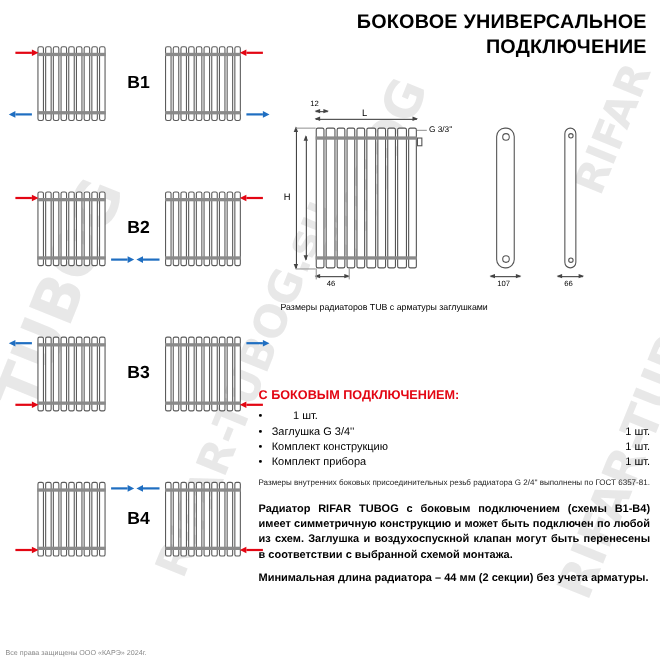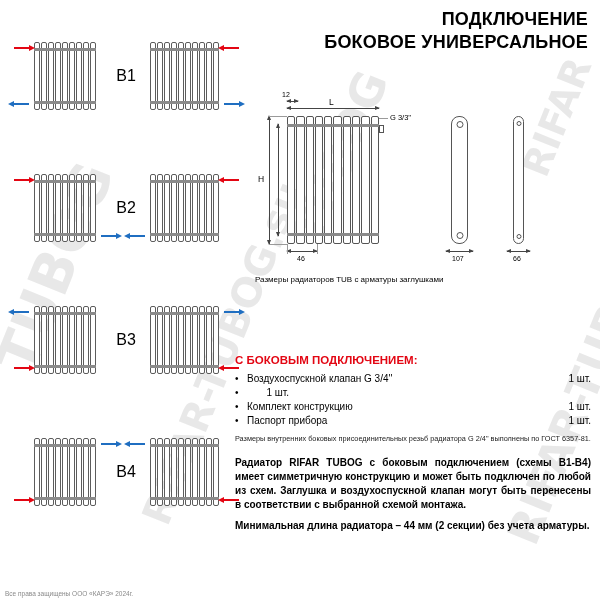--- a/index.html
+++ b/index.html
@@ -22,21 +22,21 @@
                flex-direction:column;gap:64px;}
   .scheme-row{position:relative;height:68px;width:240px;}
   .rad{position:absolute;top:0;height:68px;}
   .rad-left{left:26px;}
   .rad-right{left:142px;}
   .tubes{display:flex;gap:1px;height:100%;}
   .tube{width:6px;background:#fff;border:1px solid #5c5c5c;border-radius:2px;box-sizing:border-box;}
   .coll{position:absolute;left:0;right:0;height:3px;background:#8a8a8a;}
   .ctop{top:6px;}.cbot{bottom:6px;}
   .scheme-label{position:absolute;left:96px;width:44px;top:50%;transform:translateY(-50%);
-                text-align:center;font-weight:normal;font-size:16px;}
+                text-align:center;font-weight:bold;font-size:16px;}
   .arrow{position:absolute;width:15px;height:2px;background:currentColor;}
   .arrow.pr::after{content:'';position:absolute;right:-6px;top:-2.5px;width:0;height:0;
       border-left:6px solid currentColor;border-top:3.5px solid transparent;border-bottom:3.5px solid transparent;}
   .arrow.pl::after{content:'';position:absolute;left:-6px;top:-2.5px;width:0;height:0;
       border-right:6px solid currentColor;border-top:3.5px solid transparent;border-bottom:3.5px solid transparent;}
   
   .tech{position:absolute;left:255px;top:98px;width:340px;height:195px;z-index:1;}
   .fv{position:absolute;left:32px;top:18px;width:92px;height:128px;}
   .tubes2{display:flex;gap:1px;height:100%;}
   .tube2{flex:1;background:#fff;border:1px solid #555;border-radius:2px;box-sizing:border-box;}
@@ -83,22 +83,22 @@
 
 <div class="page">
 
   <div class="wm" id="wm1" style="color: rgb(214, 214, 214);">TUBOG</div>
   <div class="wm" id="wm2" style="color: rgb(214, 214, 214);">RIFAR-TUBOG.su</div>
   <div class="wm" id="wm3" style="color: rgb(214, 214, 214);">TUBOG</div>
   <div class="wm" id="wm4" style="color: rgb(214, 214, 214);">RIFAR-TUBOG.su</div>
   <div class="wm" id="wm5" style="color: rgb(214, 214, 214);">RIFAR</div>
 
   <div class="title">
+    <div>БОКОВОЕ УНИВЕРСАЛЬНОЕ</div>
     <div>ПОДКЛЮЧЕНИЕ</div>
-    <div>БОКОВОЕ УНИВЕРСАЛЬНОЕ</div>
   </div>
 
   <div class="schemes-col">
       <div class="scheme-row">
         <div class="rad rad-left" style="width: 62px;">
           <div class="tubes">
             <div class="tube"></div>
             <div class="tube"></div>
             <div class="tube"></div>
             <div class="tube"></div>
@@ -303,35 +303,35 @@
     <div class="lbl" style="left:258px;top:157px">66</div>
 
     <div class="caption">Размеры радиаторов TUB с арматуры заглушками</div>
   </div>
 
   <div class="equip">
     <div class="equip-sub" style="color: rgb(227, 6, 19);">С БОКОВЫМ ПОДКЛЮЧЕНИЕМ:</div>
     <div class="equip-list">
         <div class="equip-row">
           <span class="bullet">•</span>
-          <span class="equip-name">Воздухоспускной клапан G 3/4''</span>
           <span class="equip-qty">1 шт.</span>
         </div>
         <div class="equip-row">
           <span class="bullet">•</span>
+          <span class="equip-name">Заглушка G 3/4''</span>
           <span class="equip-qty">1 шт.</span>
         </div>
         <div class="equip-row">
           <span class="bullet">•</span>
           <span class="equip-name">Комплект конструкцию</span>
           <span class="equip-qty">1 шт.</span>
         </div>
         <div class="equip-row">
           <span class="bullet">•</span>
-          <span class="equip-name">Паспорт прибора</span>
+          <span class="equip-name">Комплект прибора</span>
           <span class="equip-qty">1 шт.</span>
         </div>
       </div>
     <div class="equip-note">Размеры внутренних боковых присоединительных резьб радиатора G 2/4'' выполнены по ГОСТ 6357-81.</div>
     <div class="desc">Радиатор RIFAR TUBOG с боковым подключением (схемы В1-В4) имеет симметричную конструкцию и может быть подключен по любой из схем. Заглушка и воздухоспускной клапан могут быть перенесены в соответствии с выбранной схемой монтажа.</div>
     <div class="desc-bold">Минимальная длина радиатора – 44 мм (2 секции) без учета арматуры.</div>
   </div>
 
   <div class="footer">Все права защищены ООО «КАРЭ» 2024г.</div>
 </div>

